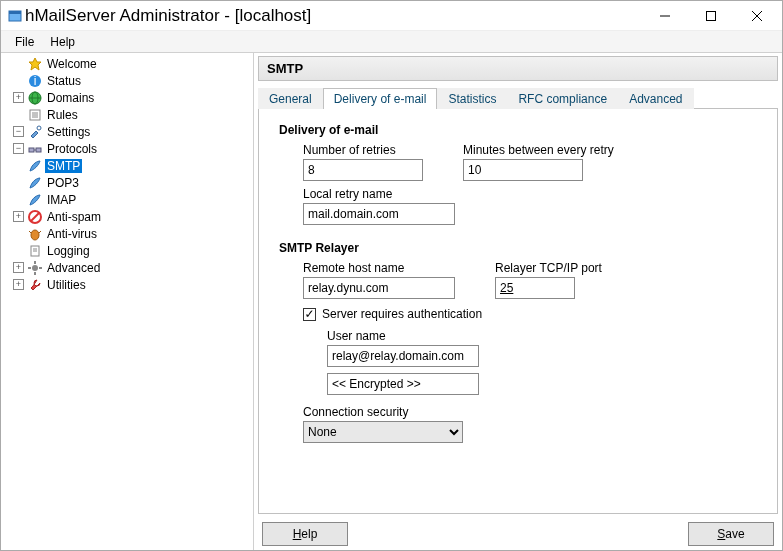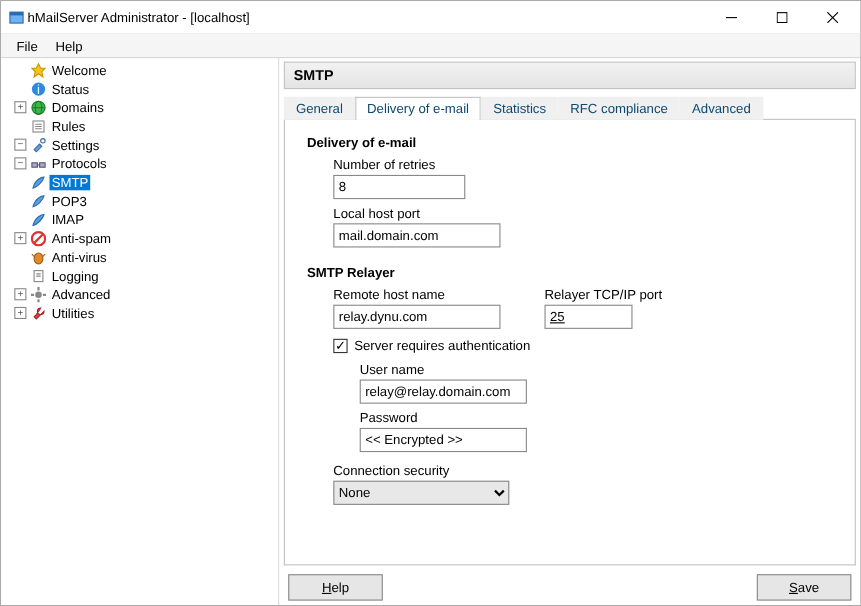--- a/index.html
+++ b/index.html
@@ -1,19 +1,19 @@
 <!DOCTYPE html>
 <html><head>
 <meta charset="utf-8">
 <style>
   * { box-sizing: border-box; font-family: "Segoe UI", Tahoma, sans-serif; font-size: 12px; }
   html, body { margin: 0; padding: 0; }
   .window { width: 783px; height: 551px; background: #fff; border: 1px solid #aaa; display: flex; flex-direction: column; }
   .titlebar { height: 30px; background: #fff; display: flex; align-items: center; padding: 0 2px 0 6px; border-bottom: 1px solid #eee; }
-  .titlebar .title { flex: 1; font-size: 12px; color: #000; }
+  .titlebar .title { flex: 1; font-size: 17px; color: #000; }
   .sys-btns { display: flex; }
   .sys-btn { width: 46px; height: 30px; display: flex; align-items: center; justify-content: center; }
   .menubar { height: 22px; display: flex; align-items: center; padding: 0 6px; border-bottom: 1px solid #d0d0d0; background: #f5f5f5; }
   .menu-item { padding: 2px 8px; }
   .body { flex: 1; display: flex; min-height: 0; }
   .tree-pane { width: 253px; border-right: 1px solid #d0d0d0; overflow: auto; padding: 2px 10px; background: #fff; }
   .tree ul { list-style: none; margin: 0; padding: 0; }
   .tree li { white-space: nowrap; }
   .row { display: flex; align-items: center; height: 17px; }
   .expander { width: 11px; height: 11px; border: 1px solid #888; font-size: 9px; line-height: 9px; text-align: center; margin: 0 3px 0 2px; background: #fff; color: #555; }
@@ -279,23 +279,27 @@
       </div>
 
       <div class="tab-body">
         <div class="section-head">Delivery of e-mail</div>
         <div class="indent">
           <div class="field-row">
             <div class="field-col">
               <span class="field-label">Number of retries</span>
               <input type="text" class="w120" value="8" style="">
             </div>
+            <div class="field-col">
+              <span class="field-label">Minutes between every retry</span>
+              <input type="text" class="w120" value="10" style="">
+            </div>
           </div>
           <div class="field-col" style="margin-top:6px;">
-            <span class="field-label">Local host port</span>
+            <span class="field-label">Local retry name</span>
             <input type="text" class="w140" value="mail.domain.com" style="">
           </div>
         </div>
 
         <div class="section-head" style="margin-top:16px;">SMTP Relayer</div>
         <div class="indent">
           <div class="field-row">
             <div class="field-col">
               <span class="field-label">Remote host name</span>
               <input type="text" class="w140" value="relay.dynu.com" style="">
@@ -310,21 +314,20 @@
                 <span>✓</span>
               </span>
             <span>Server requires authentication</span>
           </div>
           <div class="indent">
             <div class="field-col" style="margin-bottom:6px;">
               <span class="field-label">User name</span>
               <input type="text" class="w140" value="relay@relay.domain.com" style="">
             </div>
             <div class="field-col">
-              <span class="field-label">Password</span>
               <input type="text" class="w140" value="&lt;&lt; Encrypted &gt;&gt;" style="">
             </div>
           </div>
           <div class="field-col" style="margin-top:10px;">
             <span class="field-label">Connection security</span>
             <select><option>None</option></select>
           </div>
         </div>
       </div>
 

